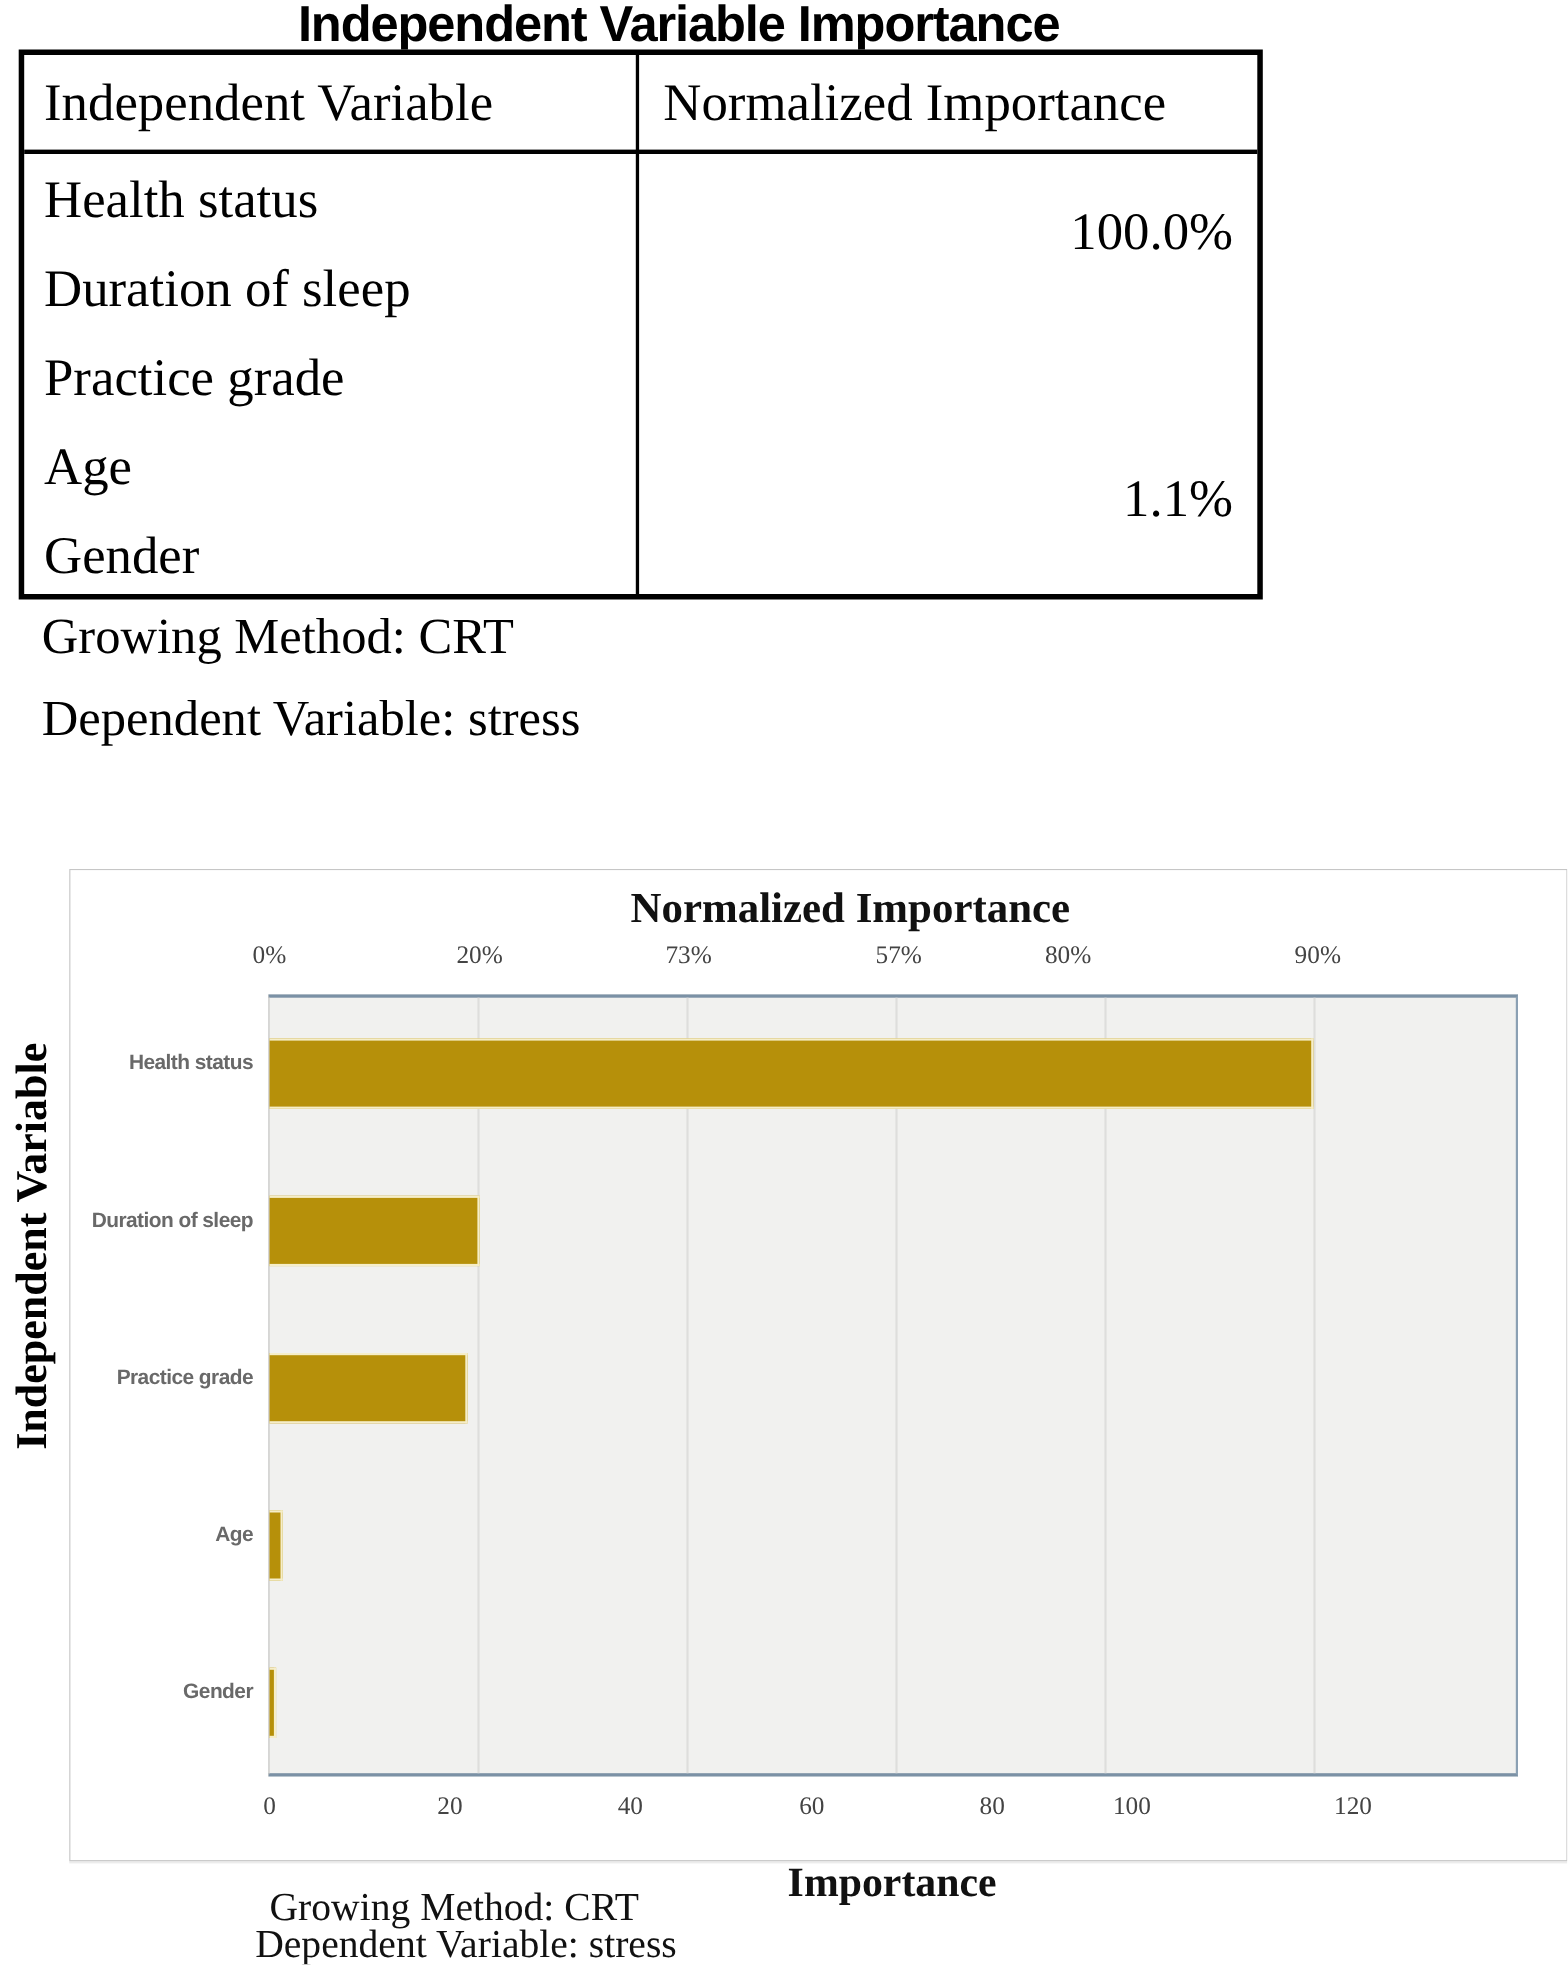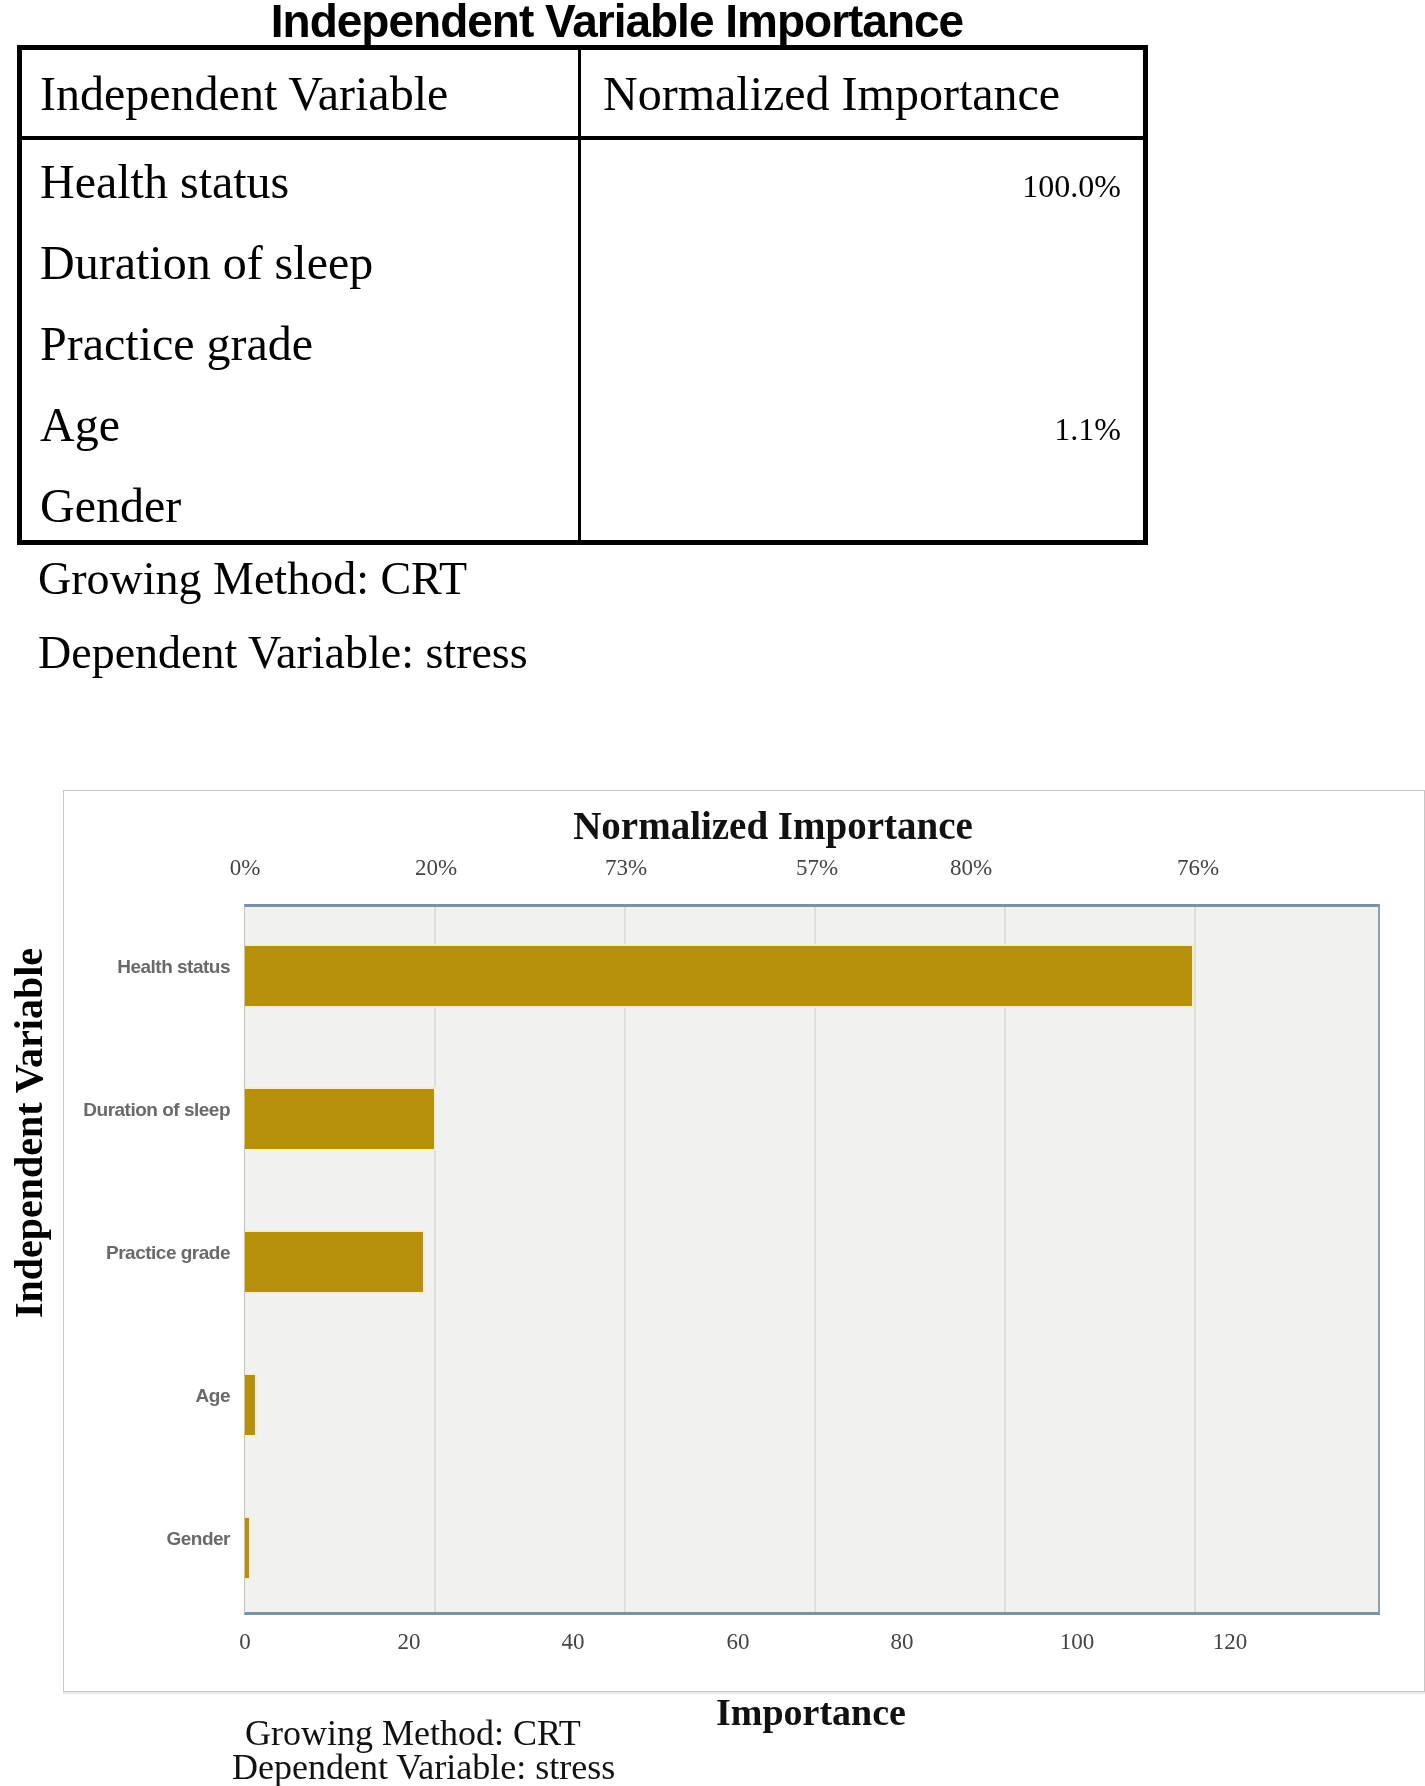--- a/index.html
+++ b/index.html
@@ -13,36 +13,36 @@
   .tbl{position:absolute;left:17px;top:45px;width:1121px;height:490px;
        border:5px solid #000;background:#fff;}
   .tbl .vline{position:absolute;left:556px;top:0;width:3px;height:100%;background:#000;}
   .tbl-head{display:flex;height:86px;border-bottom:4px solid #000;}
   .cell{box-sizing:border-box;}
   .c1{width:559px;padding-left:18px;}
   .c2{flex:1;padding-left:22px;padding-right:22px;}
   .head{font-size:48px;display:flex;align-items:center;}
   .trow{display:flex;height:81px;}
   .lab{font-size:48px;padding-top:14px;}
-  .val{font-size:32px;text-align:right;padding-top:28px;}
+  .val{font-size:48px;text-align:right;padding-top:43px;}
   .fn{position:absolute;left:38px;font-size:46px;}
   .fn1{top:552px;}
   .fn2{top:626px;}
 
   
   .panel{position:absolute;left:63px;top:790px;width:1360px;height:900px;
          background:#ffffff;border:1px solid #c6c6c6;box-shadow:0 2px 0 #ececec;}
   .ctitle{position:absolute;left:80px;top:12px;width:1258px;text-align:center;
           font-size:39px;font-weight:bold;color:#111;}
   .tick{position:absolute;width:90px;height:30px;text-align:center;
         font-size:23px;color:#444;}
   .ttick{top:64px;}
   .btick{top:838px;}
   .t0{left:136px}.t1{left:327px}.t2{left:517px}.t3{left:708px}.t4{left:862px}.t5{left:1089px}
-  .b0{left:136px}.b1{left:300px}.b2{left:464px}.b3{left:629px}.b4{left:793px}.b5{left:968px}.b6{left:1121px}
+  .b0{left:136px}.b1{left:300px}.b2{left:464px}.b3{left:629px}.b4{left:793px}.b5{left:920px}.b6{left:1121px}
 
   .plot{position:absolute;left:180px;top:113px;width:1136px;height:711px;
         box-sizing:border-box;background:#f1f1ef;
         border-top:3px solid #7b91a5;border-bottom:3px solid #7b91a5;
         border-right:2px solid #8ba0b3;border-left:1px solid #c2c2c0;}
   .grid{position:absolute;top:0;width:2px;height:100%;background:#dededc;}
   .g1{left:189px}.g2{left:379px}.g3{left:569px}.g4{left:759px}.g5{left:949px}
 
   .bar{position:absolute;left:0;height:60px;background:#b6900a;
        border-top:2px solid #f6eec9;border-right:2px solid #f6eec9;border-bottom:2px solid #f6eec9;}
@@ -100,21 +100,21 @@
   <div class="ylab">Independent Variable</div>
 
   <div class="panel">
     <div class="ctitle">Normalized Importance</div>
 
     <div class="tick ttick t0">0%</div>
     <div class="tick ttick t1">20%</div>
     <div class="tick ttick t2">73%</div>
     <div class="tick ttick t3">57%</div>
     <div class="tick ttick t4">80%</div>
-    <div class="tick ttick t5">76%</div>
+    <div class="tick ttick t5">90%</div>
 
     <div class="plot">
       <div class="grid g1"></div>
       <div class="grid g2"></div>
       <div class="grid g3"></div>
       <div class="grid g4"></div>
       <div class="grid g5"></div>
       <div class="bar bar0" style="width: 947px;"></div>
       <div class="bar bar1" style="width: 189px;"></div>
       <div class="bar bar2" style="width: 178px;"></div>

